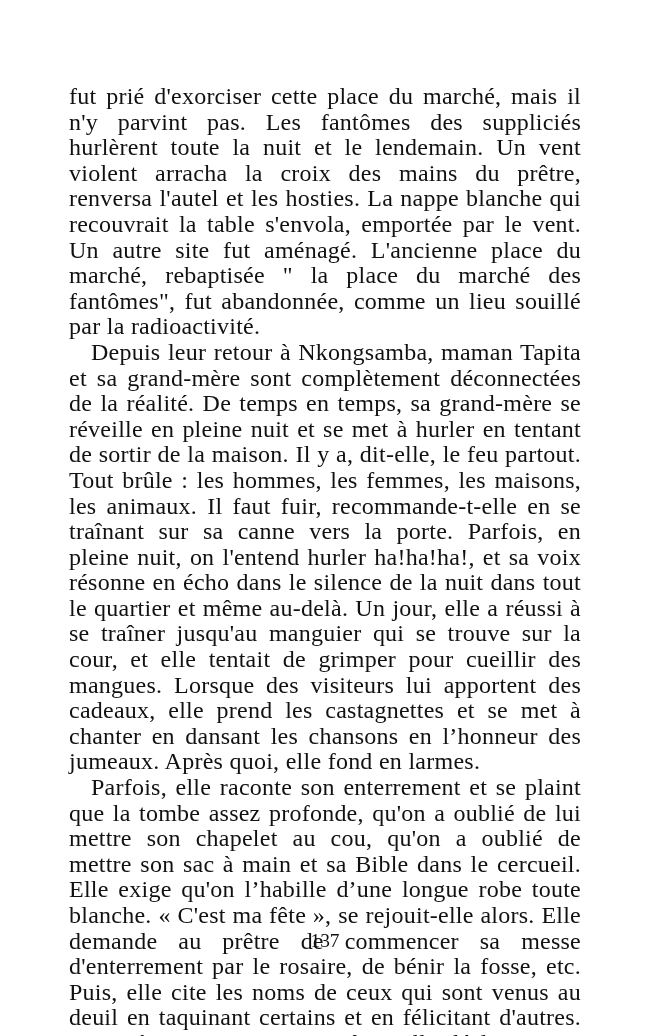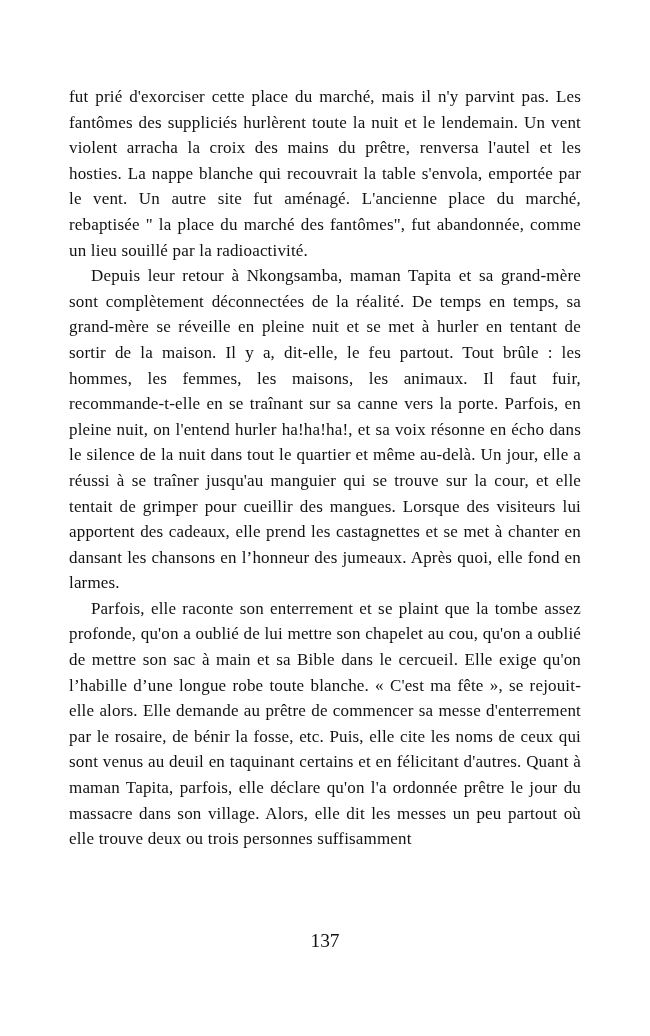--- a/index.html
+++ b/index.html
@@ -25,21 +25,21 @@
     overflow: hidden;
   }
   .text-column {
     position: absolute;
     left: 69px;
     top: 84px;
     width: 512px;
   }
   .para {
     margin: 0;
-    font-size: 17px;
+    font-size: 24px;
     line-height: 25.6px;
     text-align: justify;
     text-justify: inter-word;
     hyphens: none;
     letter-spacing: 0.01em;
     word-spacing: 0.005em;
   }
   .para.indented {
     text-indent: 22px;
   }

